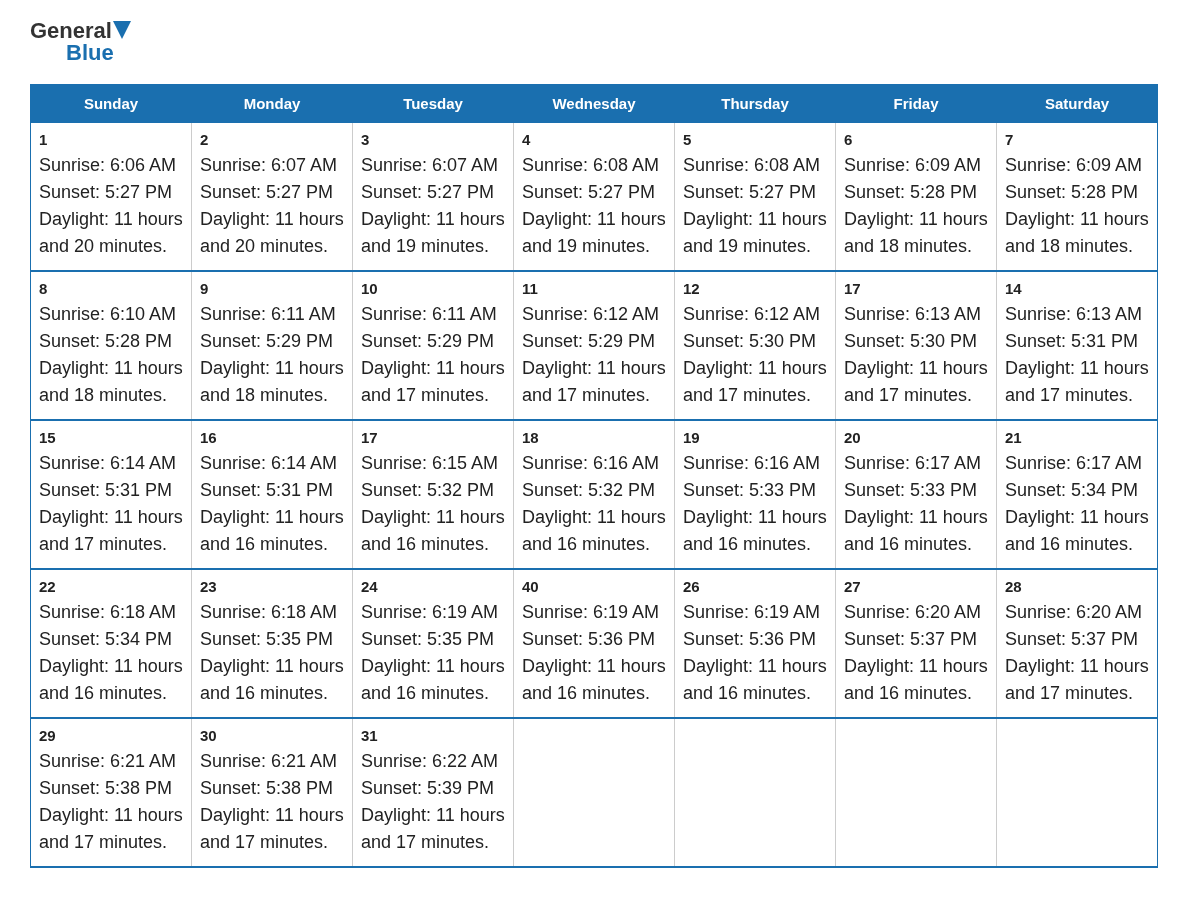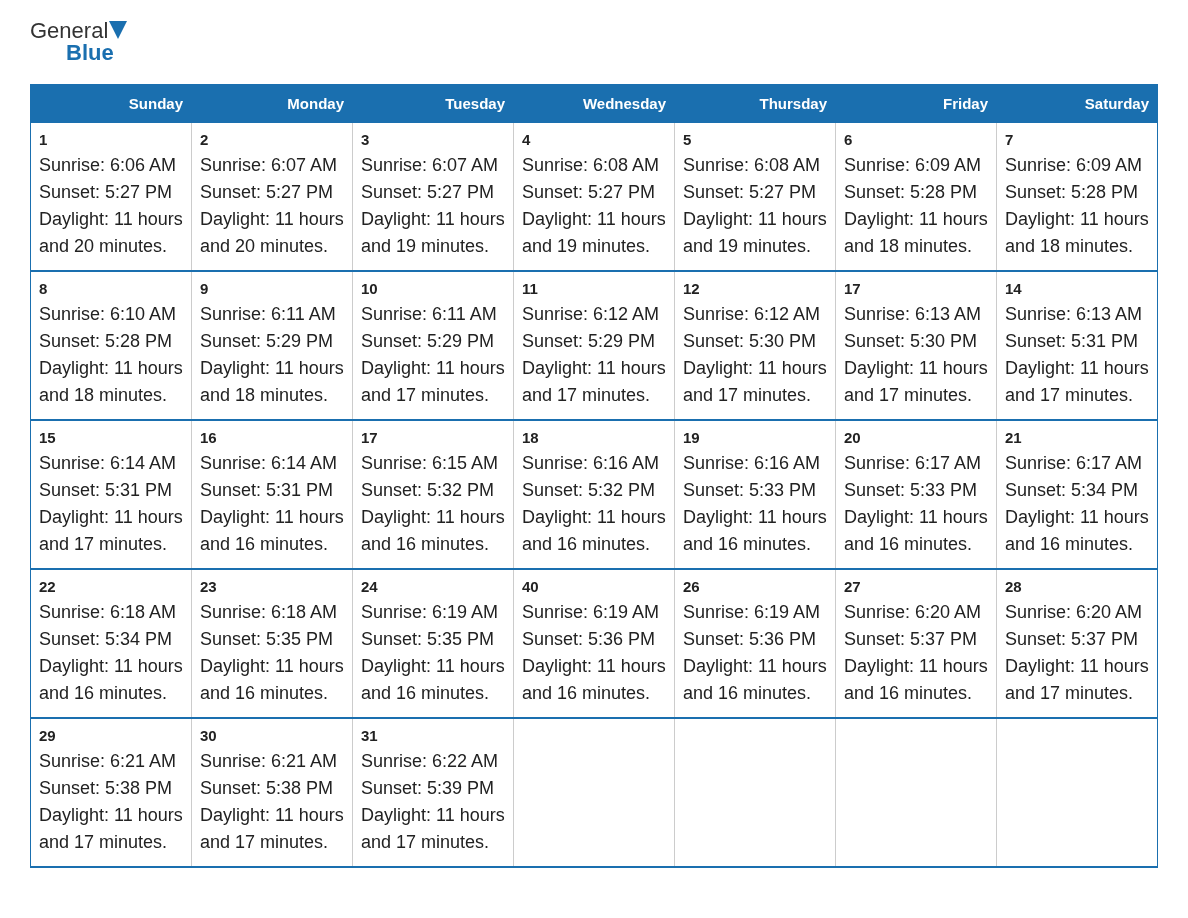--- a/index.html
+++ b/index.html
@@ -16,21 +16,21 @@
       align-items: flex-start;
       margin-bottom: 18px;
     }
     .logo {
       display: flex;
       flex-direction: column;
       align-items: flex-start;
     }
     .logo-text {
       font-size: 22px;
-      font-weight: normal;
+      font-weight: bold;
       color: #333;
       line-height: 1;
     }
     .logo-blue {
       color: #1a6faf;
       font-size: 22px;
       font-weight: bold;
       margin-top: -2px;
       margin-left: 36px;
     }
@@ -53,21 +53,21 @@
       border-collapse: collapse;
     }
     thead tr {
       background-color: #1a6faf;
     }
     thead th {
       color: #fff;
       font-size: 15px;
       font-weight: bold;
       padding: 10px 8px;
-      text-align: right;
+      text-align: center;
       border: 1px solid #1a6faf;
     }
     tbody tr {
       border-bottom: 2px solid #1a6faf;
     }
     tbody td {
       vertical-align: top;
       padding: 8px 8px 10px 8px;
       font-size: 13px;
       color: #222;

